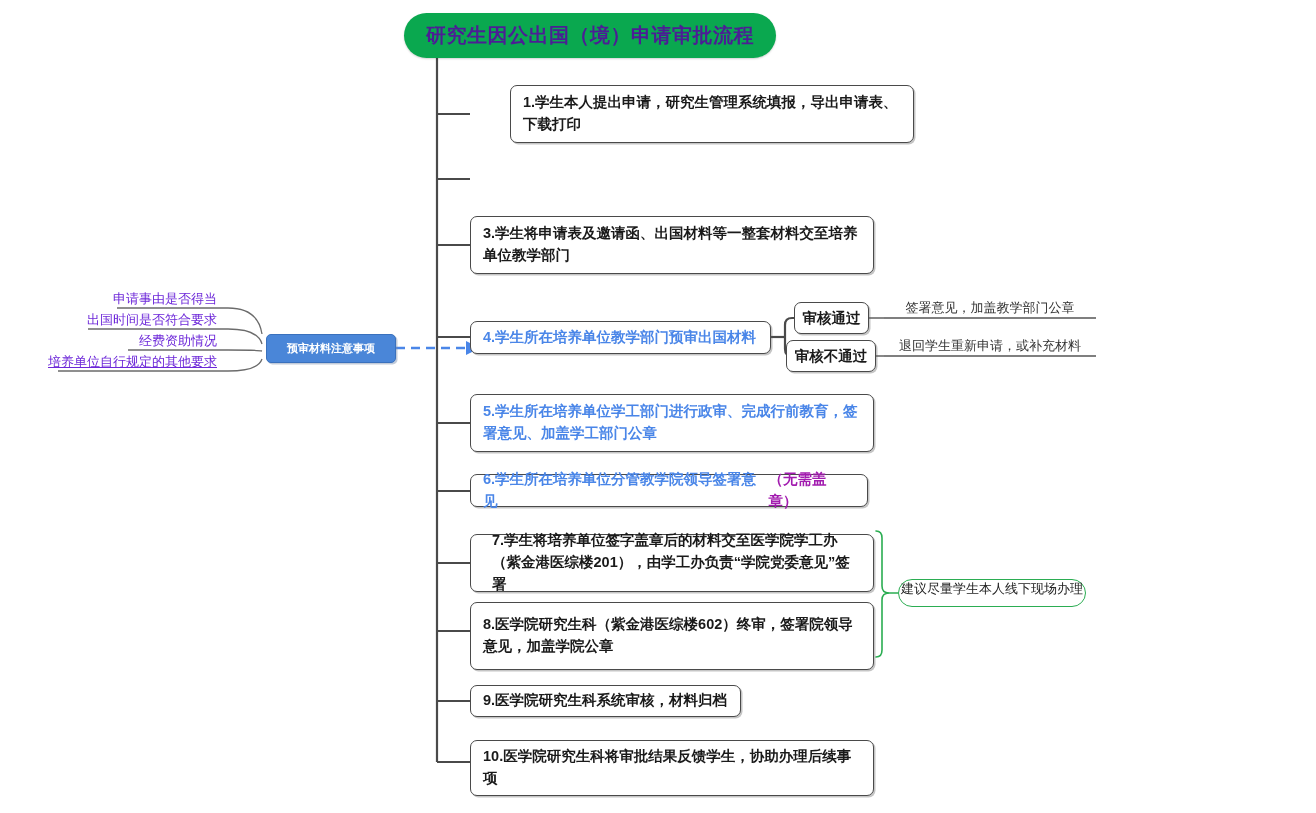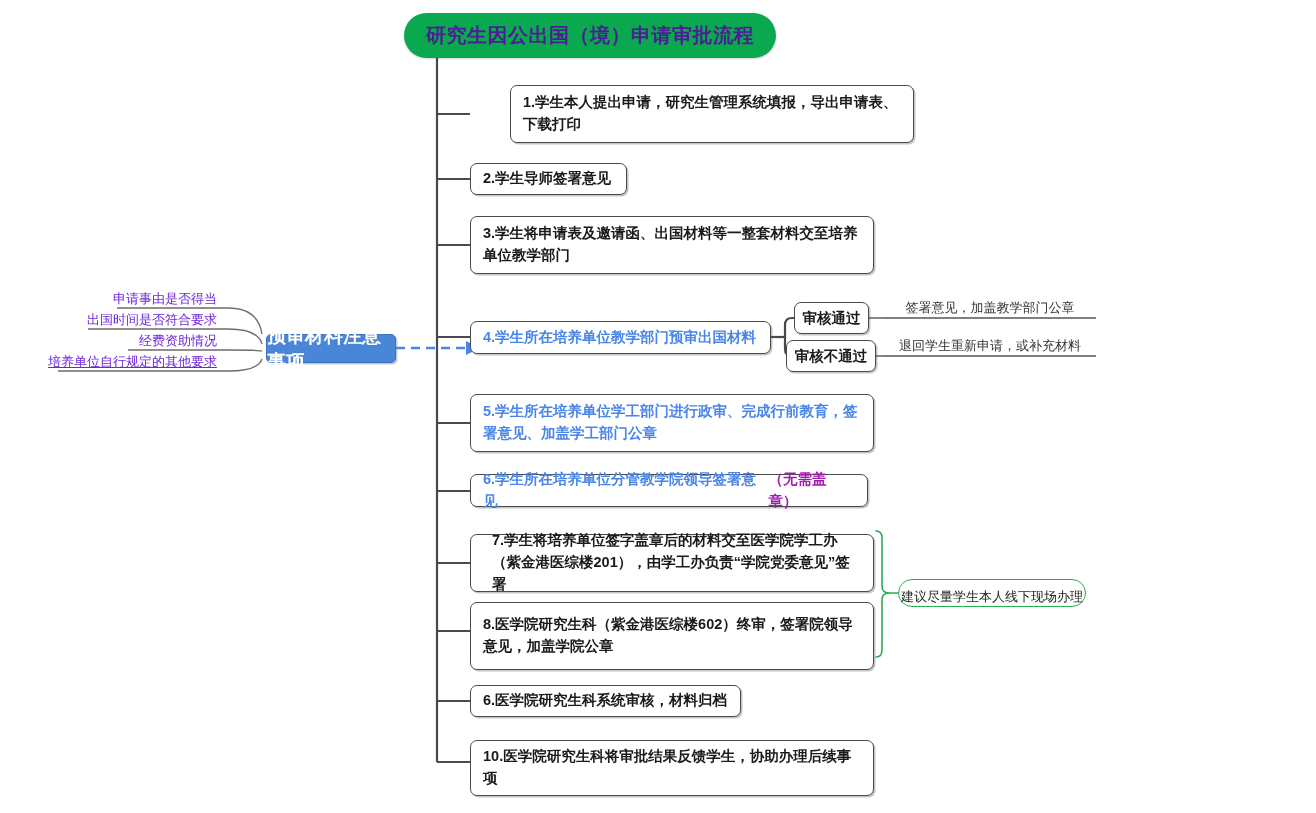--- a/index.html
+++ b/index.html
@@ -45,21 +45,21 @@
     display:flex;align-items:center;justify-content:center;
     font-size:14.5px;font-weight:bold;color:#1a1a1a;
     box-shadow:1.5px 1.5px 0 rgba(90,90,90,.35);
   }
 
   
   .note-blue{
     position:absolute;box-sizing:border-box;
     background:#4a86d8;border:1.3px solid #3a71bd;border-radius:5px;
     display:flex;align-items:center;justify-content:center;
-    color:#ffffff;font-size:19px;font-weight:bold;
+    color:#ffffff;font-size:11px;font-weight:bold;
     box-shadow:1.5px 1.5px 0 rgba(120,140,170,.45);
   }
 
   
   .subitem{
     position:absolute;
     font-size:13px;color:#6d28d9;
     text-align:right;white-space:nowrap;
     display:flex;align-items:flex-start;justify-content:flex-end;
   }
@@ -68,21 +68,21 @@
   .branch-label{
     position:absolute;
     font-size:13px;color:#333333;white-space:nowrap;
     text-align:center;
   }
 
   
   .pill-green{
     position:absolute;box-sizing:border-box;
     border:1.4px solid #2bad52;border-radius:16px;background:#ffffff;
-    display:flex;align-items:flex-end;justify-content:center;
+    display:flex;align-items:flex-start;justify-content:center;
     font-size:13px;color:#222222;white-space:nowrap;
     padding:0 14px;
   }
 </style>
 </head>
 <body>
 
 <div id="canvas">
 
   <svg class="svg-layer" viewBox="0 0 1316 813" width="1316" height="813">
@@ -131,23 +131,20 @@
       <path d="M889,593 L898,593"></path>
     </g>
   </svg>
 
   <div class="title-banner">研究生因公出国（境）申请审批流程</div>
 
   <div class="step" style="left:470px;top:85px;width:404px;height:58px;margin-left:40px;">
     <span>1.学生本人提出申请，研究生管理系统填报，导出申请表、下载打印</span>
   </div>
 
-  <div class="step" style="left:470px;top:163px;width:157px;height:32px;">
-    <span>2.学生导师签署意见</span>
-  </div>
 
   <div class="step" style="left:470px;top:216px;width:404px;height:58px;">
     <span>3.学生将申请表及邀请函、出国材料等一整套材料交至培养单位教学部门</span>
   </div>
 
   <div class="step blue" style="left:470px;top:321px;width:301px;height:33px;">
     <span>4.学生所在培养单位教学部门预审出国材料</span>
   </div>
 
   <div class="step blue" style="left:470px;top:394px;width:404px;height:58px;">
@@ -161,21 +158,21 @@
 
   <div class="step" style="left:470px;top:534px;width:404px;height:58px;padding-left:21px;">
     <span>7.学生将培养单位签字盖章后的材料交至医学院学工办（紫金港医综楼201），由学工办负责“学院党委意见”签署</span>
   </div>
 
   <div class="step" style="left:470px;top:602px;width:404px;height:68px;">
     <span>8.医学院研究生科（紫金港医综楼602）终审，签署院领导意见，加盖学院公章</span>
   </div>
 
   <div class="step" style="left:470px;top:685px;width:271px;height:32px;">
-    <span>6.医学院研究生科系统审核，材料归档</span>
+    <span>9.医学院研究生科系统审核，材料归档</span>
   </div>
 
   <div class="step" style="left:470px;top:740px;width:404px;height:56px;">
     <span>10.医学院研究生科将审批结果反馈学生，协助办理后续事项</span>
   </div>
 
   <div class="decision" style="left:794px;top:302px;width:75px;height:32px;text-align:right;">
     <span>审核通过</span>
   </div>
 

